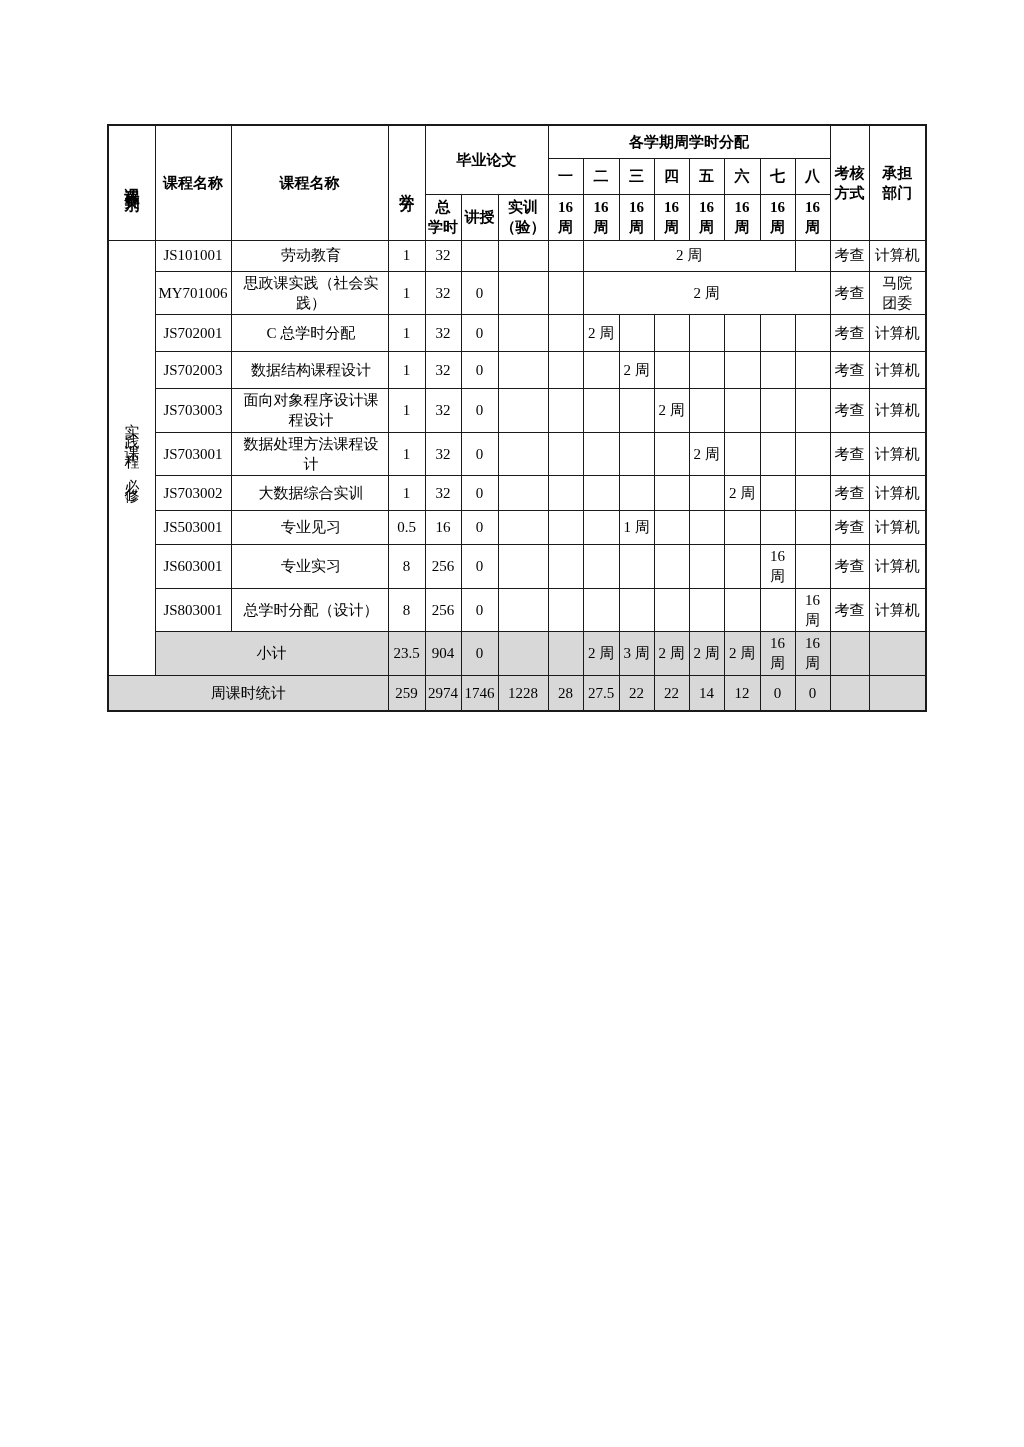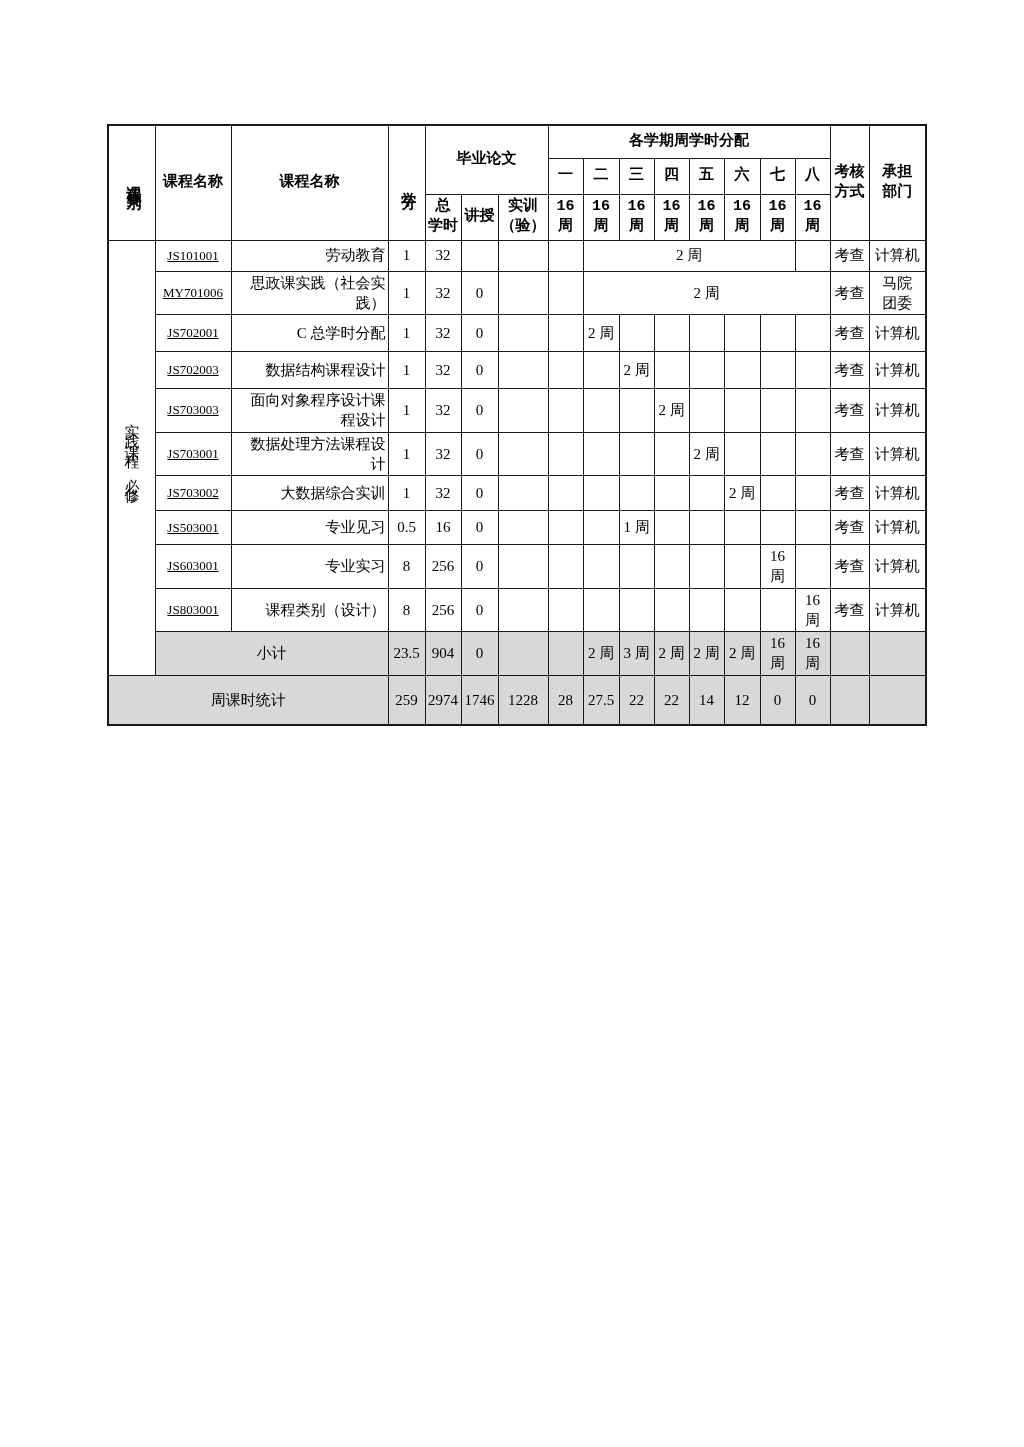--- a/index.html
+++ b/index.html
@@ -18,23 +18,23 @@
     border: 1px solid #1a1a1a;
     font-size: 15px;
     text-align: center;
     vertical-align: middle;
     padding: 1px 2px;
     white-space: pre-line;
     line-height: 1.35;
     overflow: hidden;
     font-weight: normal;
   }
-  th { font-weight: bold; font-family: Liberation Mono, monospace; }
-  td.name { text-align: right; padding-left: 5px; padding-right: 2px; }
-  td.code { font-size: 13px; text-decoration: underline; }
+  th { font-weight: bold; }
+  td.name { text-align: center; padding-left: 5px; padding-right: 2px; }
+  td.code { font-size: 15px; }
   .v {
     writing-mode: vertical-rl;
     text-orientation: mixed;
     display: inline-block;
     letter-spacing: 3px;
   }
   .v.catlabel { letter-spacing: 11px; }
   tr.summary td { background: #d8d8d8; }
 </style>
 </head>
@@ -266,21 +266,21 @@
       <td></td>
       <td></td>
       <td>16 周</td>
       <td></td>
       <td>考查</td>
       <td>计算机</td>
     </tr>
 
     <tr style="height:32px">
       <td class="code">JS803001</td>
-      <td class="name">课程类别（设计）</td>
+      <td class="name">总学时分配（设计）</td>
       <td>8</td>
       <td>256</td>
       <td>0</td>
       <td></td>
       <td></td>
       <td></td>
       <td></td>
       <td></td>
       <td></td>
       <td></td>
@@ -301,21 +301,21 @@
       <td>3 周</td>
       <td>2 周</td>
       <td>2 周</td>
       <td>2 周</td>
       <td>16 周</td>
       <td>16 周</td>
       <td></td>
       <td></td>
     </tr>
 
-    <tr style="height:50px" class="summary">
+    <tr style="height:36px" class="summary">
       <td colspan="3">周课时统计</td>
       <td>259</td>
       <td>2974</td>
       <td>1746</td>
       <td>1228</td>
       <td>28</td>
       <td>27.5</td>
       <td>22</td>
       <td>22</td>
       <td>14</td>

